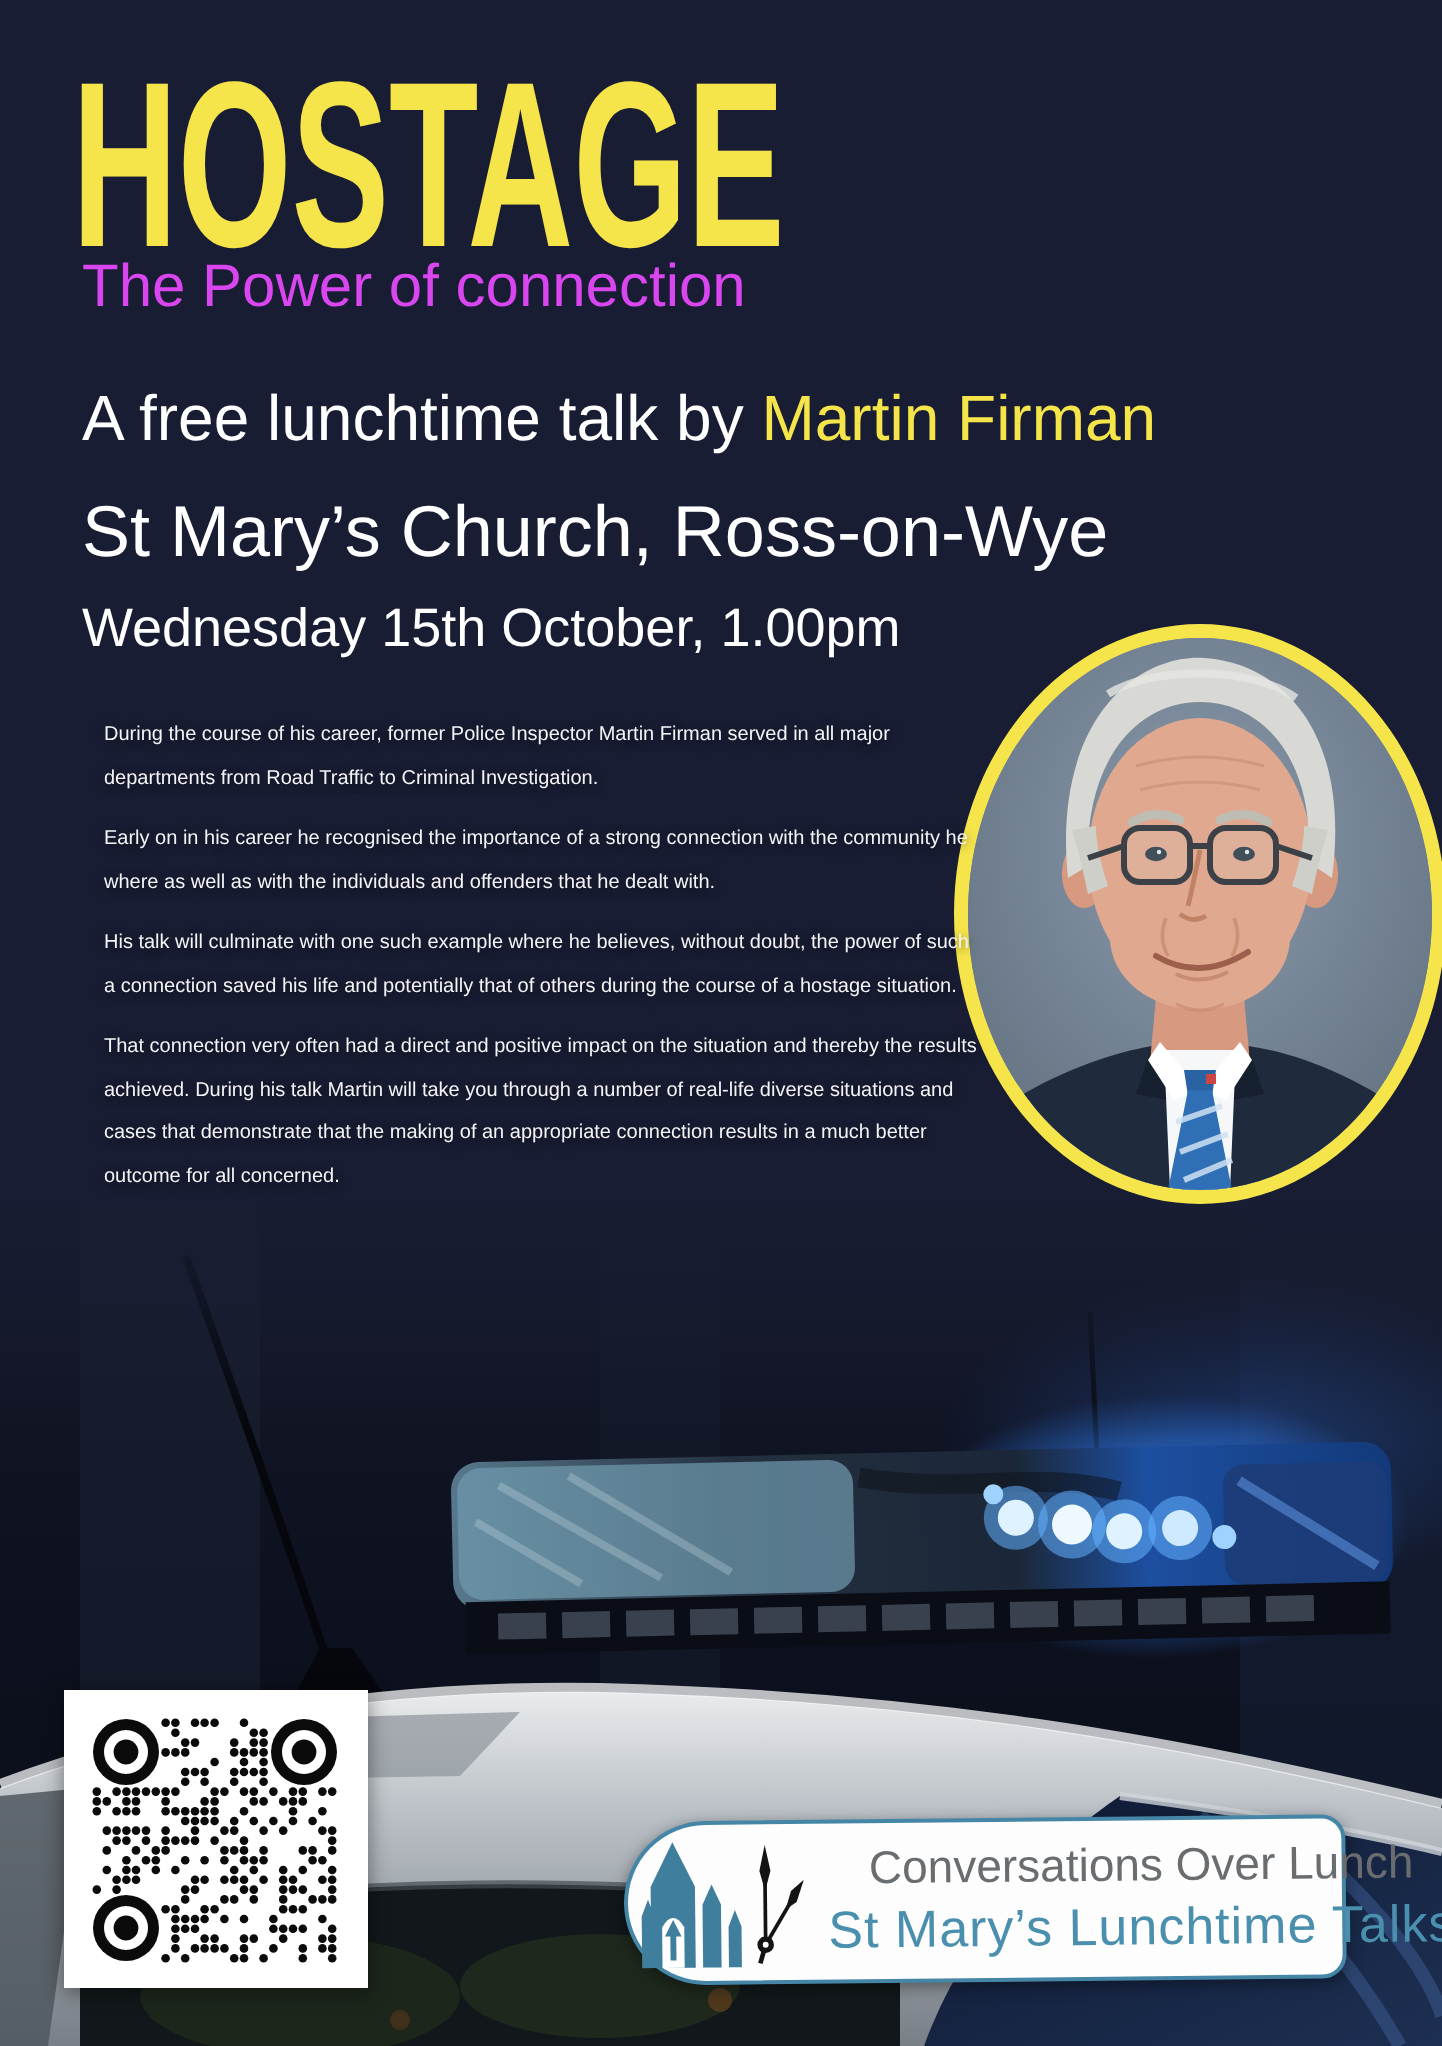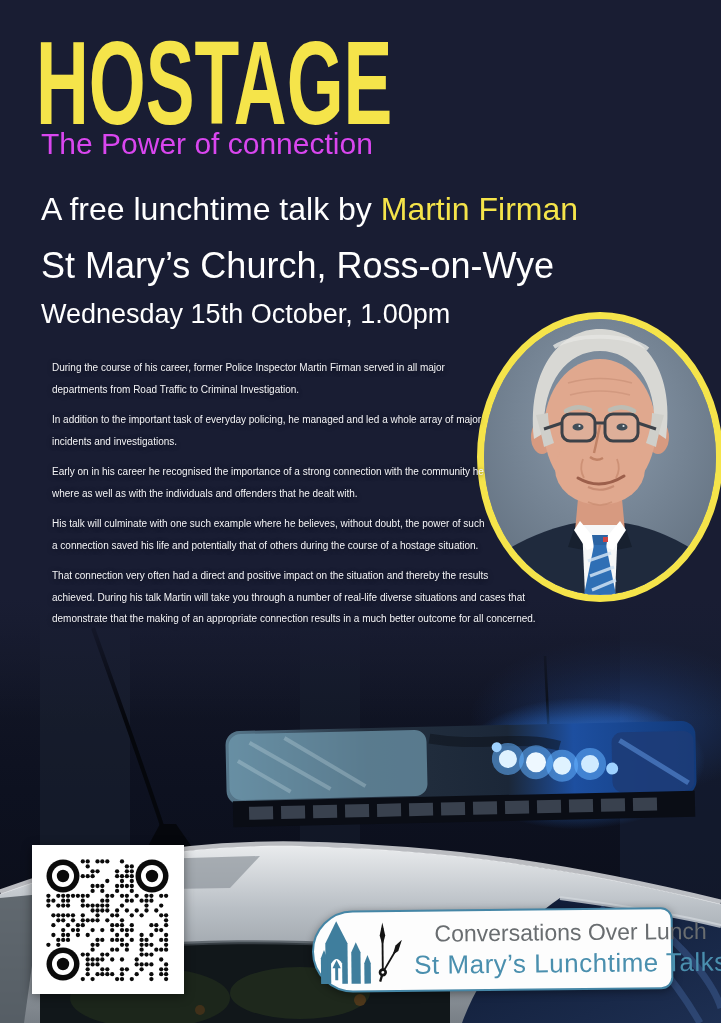--- a/index.html
+++ b/index.html
@@ -250,21 +250,20 @@
         <rect x="78" y="95" width="33" height="27" rx="8"></rect>
         <rect x="121" y="95" width="33" height="27" rx="8"></rect>
         <path d="M111,104 L121,104 M78,104 L60,110 M154,104 L172,110" fill="none"></path>
       </g>
     </svg>
   </div>
 
   <div class="abs paragraphs">
     <div class="photo-spacer"></div>
     <p>During the course of his career, former Police Inspector Martin Firman served in all major departments from Road Traffic to Criminal Investigation.</p>
-    <p>In addition to the important task of everyday policing, he managed and led a whole array of major incidents and investigations.</p>
     <p>Early on in his career he recognised the importance of a strong connection with the community he where as well as with the individuals and offenders that he dealt with.</p>
     <p>His talk will culminate with one such example where he believes, without doubt, the power of such a connection saved his life and potentially that of others during the course of a hostage situation.</p>
     <p>That connection very often had a direct and positive impact on the situation and thereby the results achieved. During his talk Martin will take you through a number of real-life diverse situations and cases that demonstrate that the making of an appropriate connection results in a much better outcome for all concerned.</p>
   </div>
 
   <div class="abs qr">
     <svg viewBox="0 0 152 149" width="152" height="149">
       <rect x="0" y="0" width="152" height="149" fill="#ffffff"></rect>
       <g id="qr-dots" fill="#0b0b0b">
           <circle cx="50.8" cy="16.4" r="2.15"></circle>

